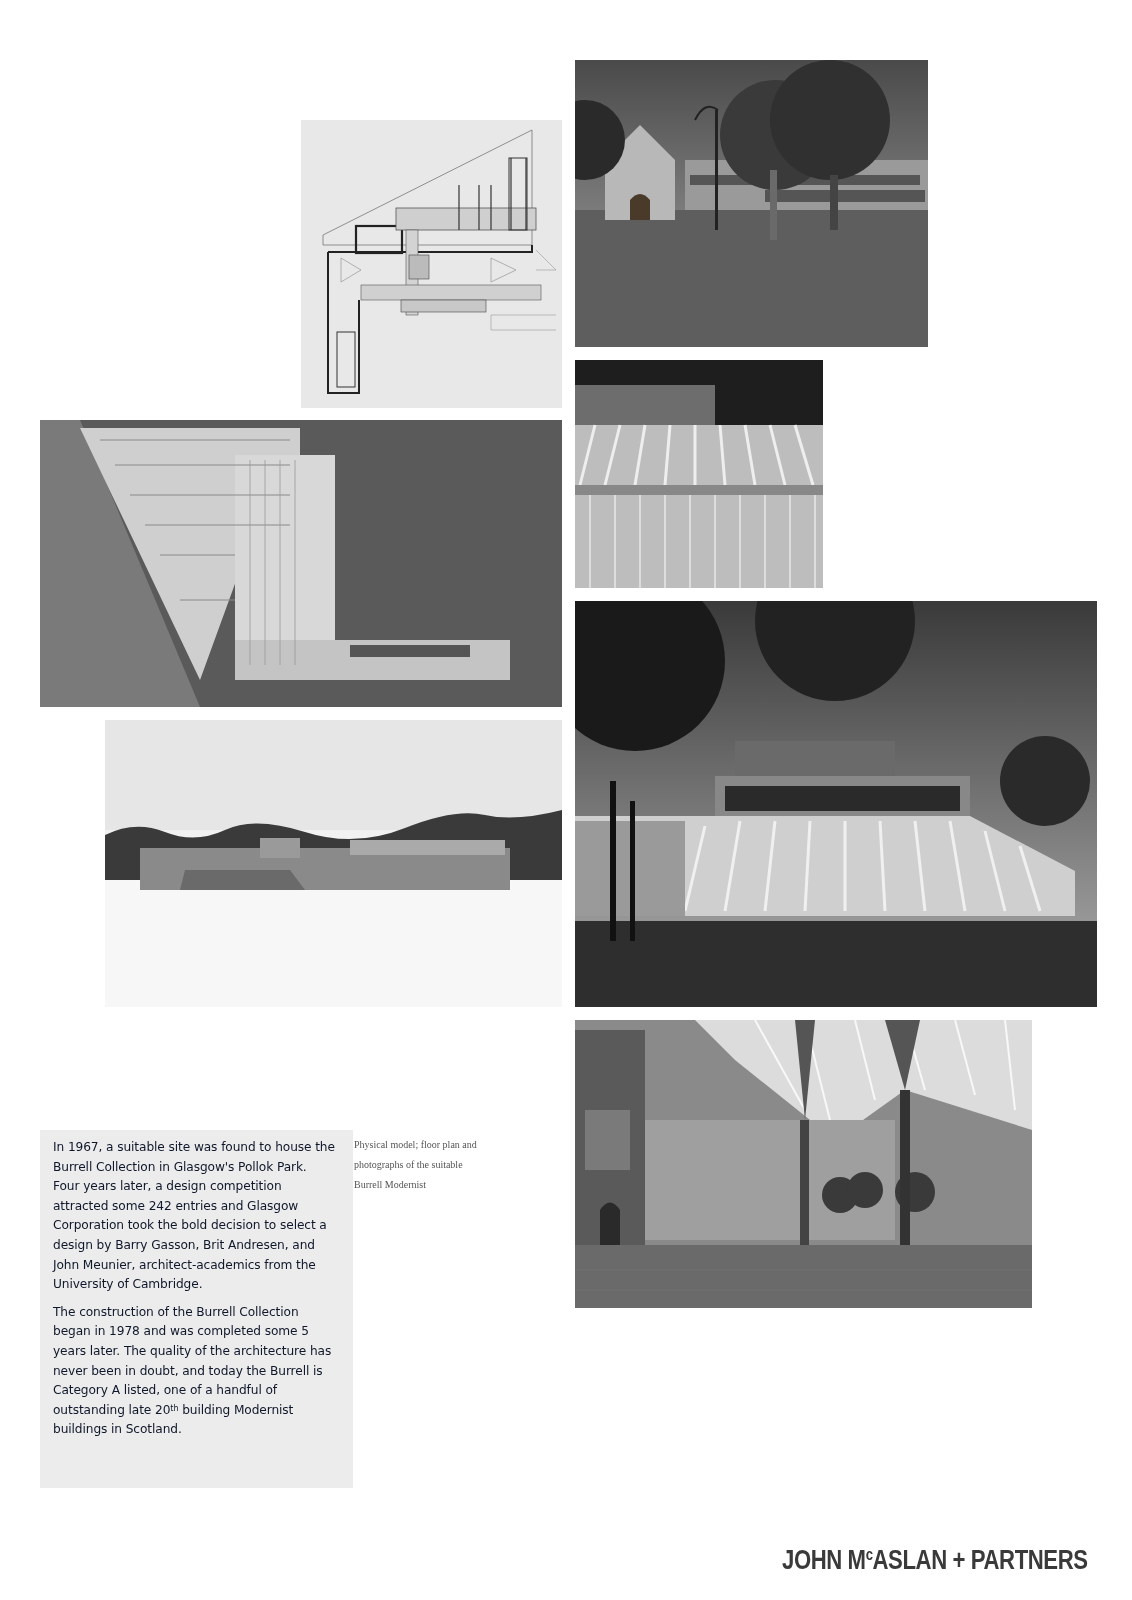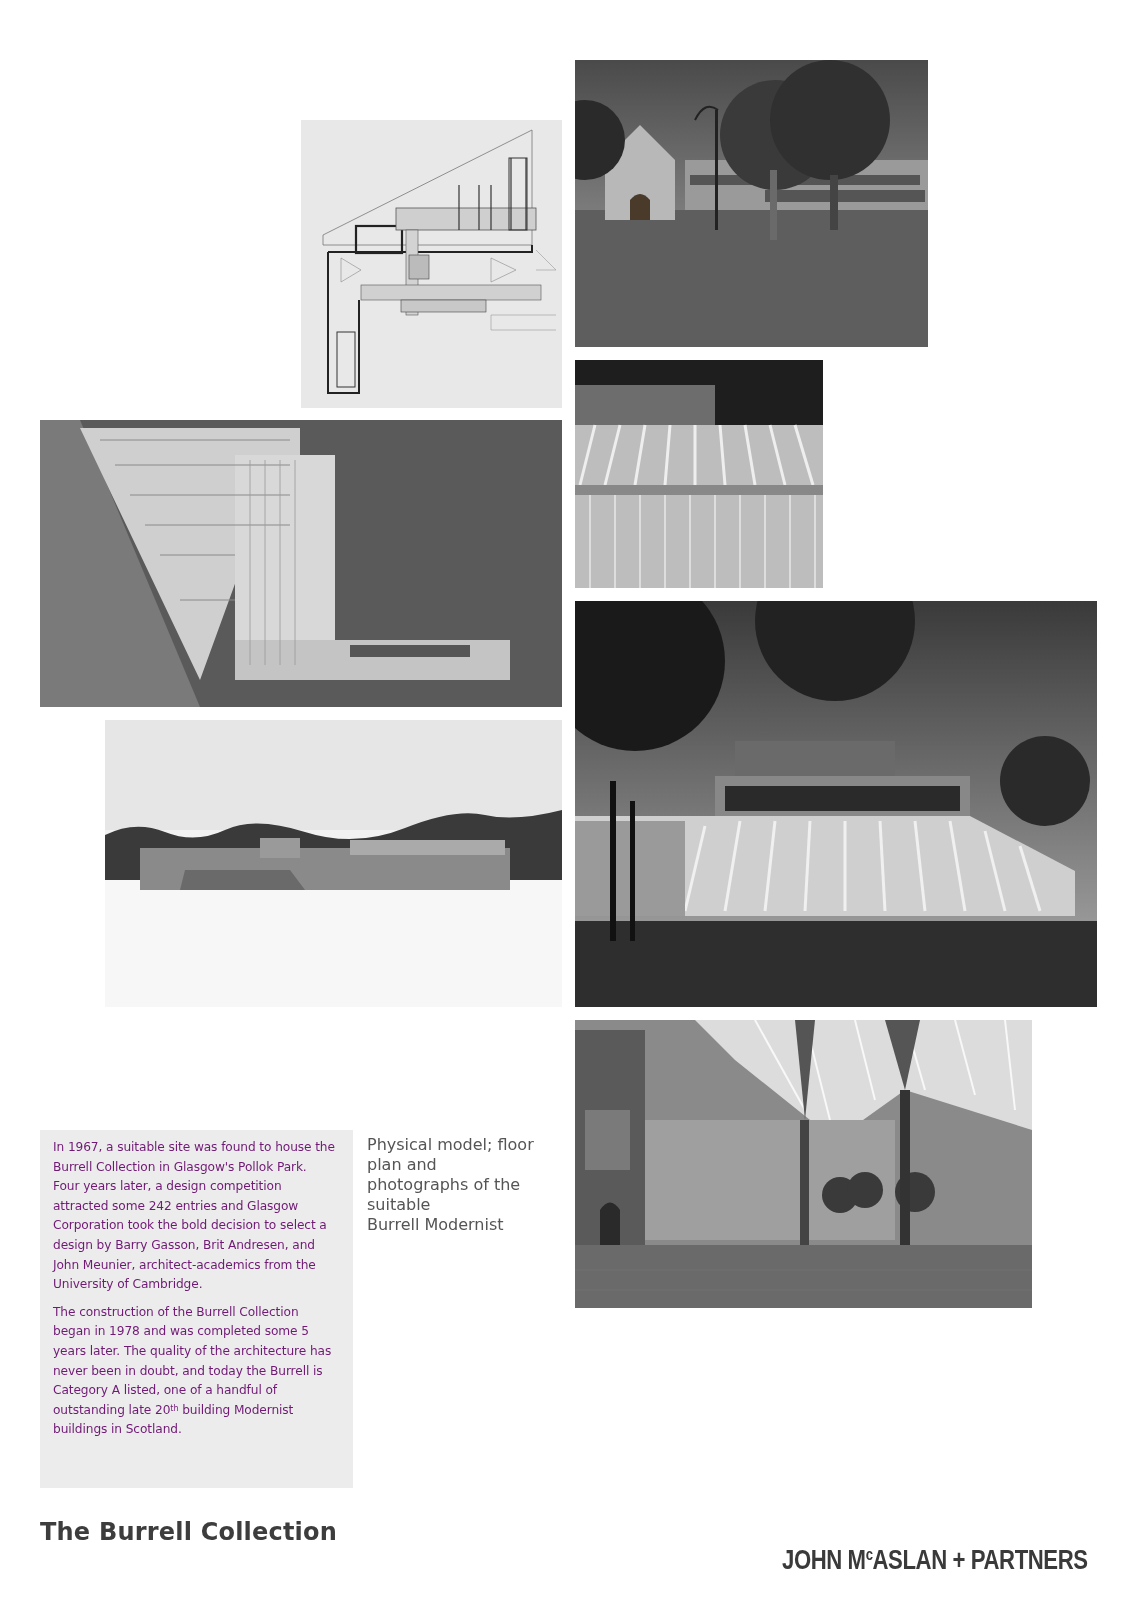--- a/index.html
+++ b/index.html
@@ -11,24 +11,24 @@
   #plan { left:301px; top:120px; width:261px; height:288px; background:#e8e8e8; }
   #ext1 { left:575px; top:60px; width:353px; height:287px; }
   #model { left:40px; top:420px; width:522px; height:287px; }
   #glass1 { left:575px; top:360px; width:248px; height:228px; }
   #snow { left:105px; top:720px; width:457px; height:287px; }
   #ext2 { left:575px; top:601px; width:522px; height:406px; }
   #interior { left:575px; top:1020px; width:457px; height:288px; }
 
   #textbox { position:absolute; left:40px; top:1130px; width:313px; height:358px;
              background:#ececec; box-sizing:border-box; padding:8px 10px 0 13px; }
-  #textbox p { margin:0 8px 8px 0; font-size:12.2px; line-height:19.6px; color:#701a75; letter-spacing:-0.1px; }
+  #textbox p { margin:0 8px 8px 0; font-size:12.2px; line-height:19.6px; color:#0f172a; letter-spacing:-0.1px; }
   #textbox sup { font-size:8px; vertical-align:3px; line-height:0;text-align:right; }
 
-  #caption { position:absolute; left:367px; top:1135px; width:175px; font-size:16px; line-height:20px; color:#555; }
+  #caption { position:absolute; left:354px; top:1135px; width:175px; font-size:10px; line-height:20px; color:#555;font-family:Liberation Serif, serif; }
 
   #title { position:absolute; left:40px; top:1516px; font-weight:bold; font-size:24px; line-height:32px; color:#3d3d3d; letter-spacing:0.2px; }
   #logo { position:absolute; left:782px; top:1545px; font-family:"Liberation Sans", sans-serif; font-weight:bold;
           font-size:27px; color:#3a3a3a; letter-spacing:-0.5px; transform:scaleX(0.82); transform-origin:left top; white-space:nowrap; }
   #logo sup { font-size:16px; vertical-align:9px; line-height:0; }
 </style>
 </head>
 <body>
 
 <div class="ph" id="plan">
@@ -235,16 +235,15 @@
   <p><span>The construction of the Burrell Collection began in 1978 and was completed some 5 years later. The quality of the architecture has never been in doubt, and today the Burrell is Category A listed, one of a handful of outstanding late 20</span><sup>th</sup><span> building Modernist buildings in Scotland.</span></p>
 </div>
 
 <div id="caption">
   <div>Physical model; floor plan and</div>
   <div>photographs of the suitable</div>
   <div>Burrell Modernist</div>
 </div>
 
 <div id="title">
-  <div>The Burrell Collection</div>
 </div>
 
 <div id="logo"><span>JOHN M</span><sup>c</sup><span>ASLAN + PARTNERS</span></div>
 
 </body></html>

